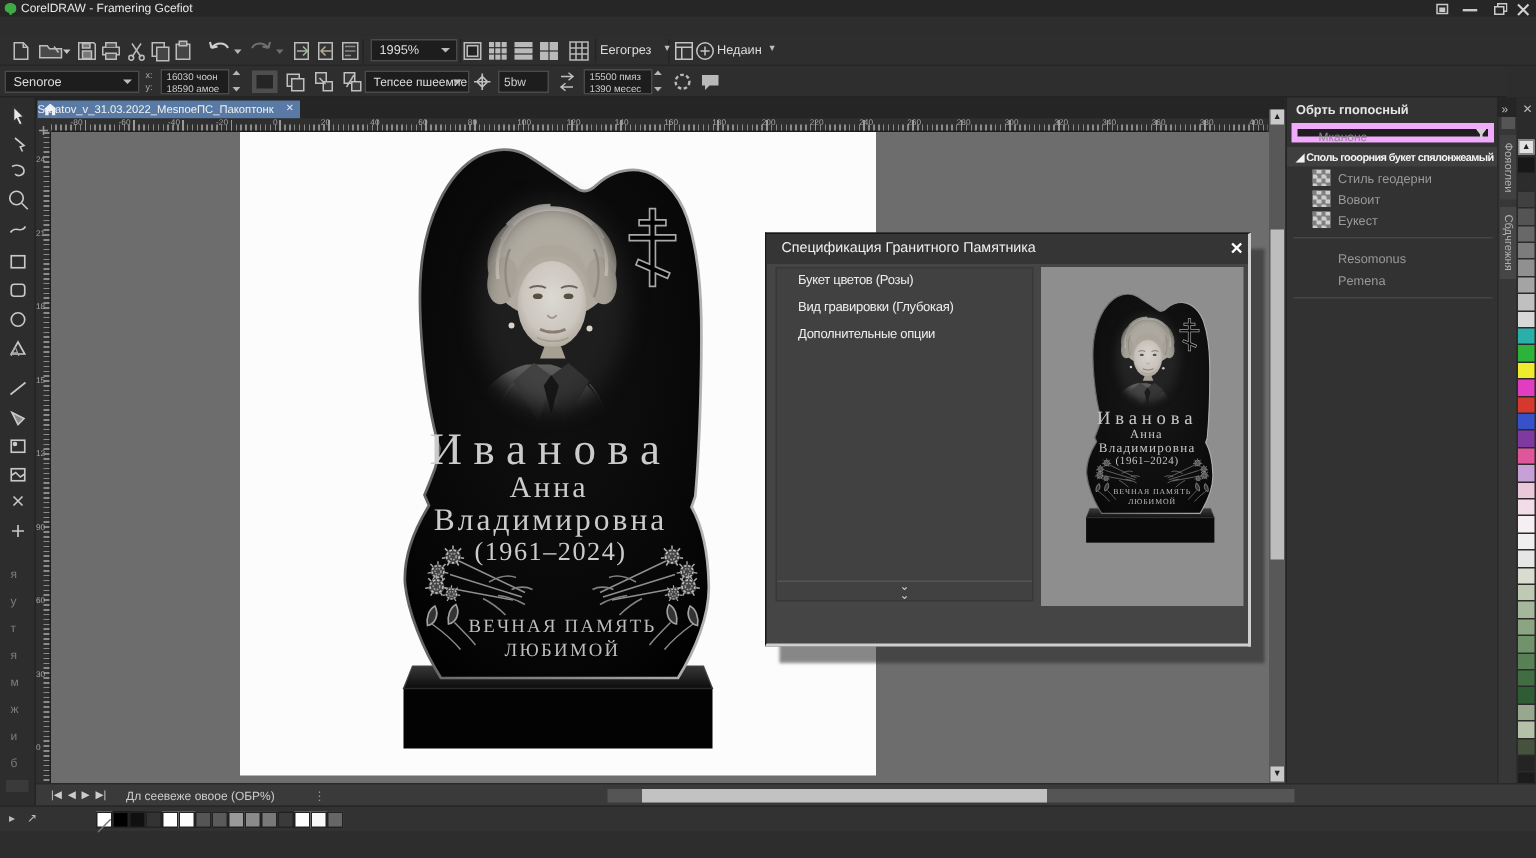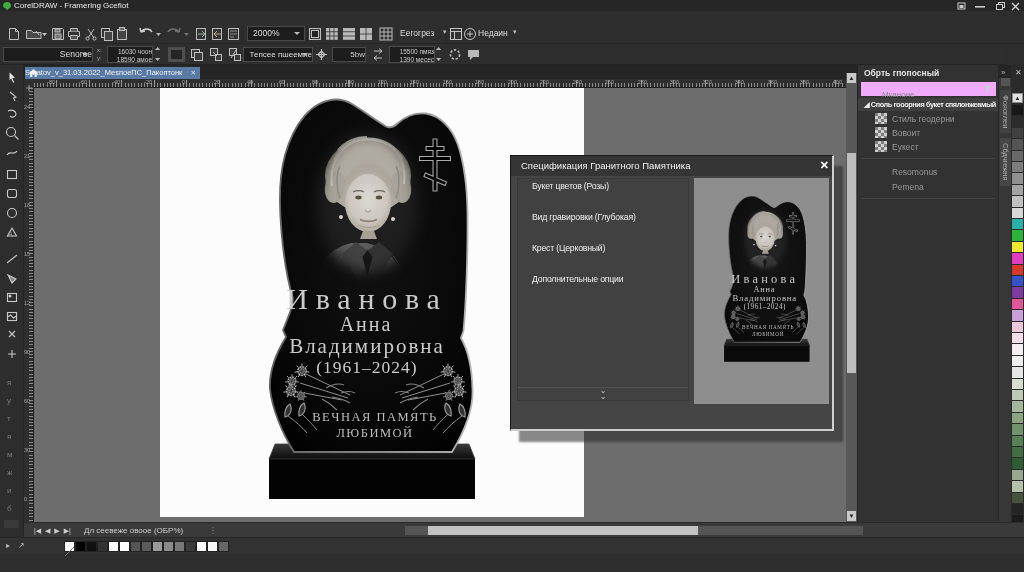--- a/index.html
+++ b/index.html
@@ -8,21 +8,21 @@
 .abs{position:absolute;}
 
 .titlebar{position:absolute;left:0;top:0;width:1024px;height:11px;background:#262626;
   font-size:8px;line-height:11px;color:#e8e8e8;}
 .menubar{position:absolute;left:0;top:11px;width:1024px;height:13px;background:#2e2e2e;
   border-bottom:1px solid #242424;font-size:8.5px;color:#dcdcdc;}
 .menubar span{position:absolute;top:1px;}
 .toolbar{position:absolute;left:0;top:24px;width:1024px;height:20px;background:#2e2e2e;
   border-bottom:1px solid #262626;}
 .propbar{position:absolute;left:0;top:44px;width:1004px;height:21px;background:#2e2e2e;
-  border-bottom:1px solid #232323;text-align:right;}
+  border-bottom:1px solid #232323;}
 .combo{position:absolute;background:#1d1d1d;border:1px solid #4a4a4a;color:#ddd;
   font-size:8.5px;line-height:13px;padding-left:5px;}
 .combo:after{content:"";position:absolute;right:4px;top:5px;border:3px solid transparent;
   border-top-color:#bbb;}
 .numbox{position:absolute;background:#1d1d1d;border:1px solid #4a4a4a;color:#ccc;
   font-size:6.5px;line-height:7.5px;padding:1px 0 0 3px;}
 
 .tabrow{position:absolute;left:24px;top:65px;width:1000px;height:14px;background:#252525;}
 .doctab{position:absolute;left:1px;top:2px;width:175px;height:12px;background:#587aa4;
   color:#f2f2f2;font-size:7.5px;line-height:12px;padding-left:0;white-space:nowrap;overflow:hidden;}
@@ -49,32 +49,32 @@
 
 .dialog{position:absolute;left:510px;top:155px;width:324px;height:276px;background:#454545;
   border:1px solid #181818;border-right:2px solid #cfcfcf;border-bottom:2px solid #cfcfcf;
   box-shadow:9px 11px 2px rgba(38,38,38,.55);}
 .dlg-title{position:absolute;left:0;top:0;width:100%;height:20px;background:#353535;color:#f0f0f0;
   font-size:9.5px;line-height:20px;padding-left:10px;}
 .dlg-x{position:absolute;right:3px;top:3px;font-size:11px;color:#fff;font-weight:bold;}
 .dlg-list{position:absolute;left:6px;top:22px;width:172px;height:223px;background:#414141;border:1px solid #383838;}
 .dlg-item{position:relative;height:14px;color:#eee;font-size:8.7px;letter-spacing:-0.2px;line-height:14px;padding-left:14px;
   margin-top:0;white-space:nowrap;}
-.dlg-item+.dlg-item{margin-top:17px;}
+.dlg-item+.dlg-item{margin-top:4px;}
 .dlg-sel+.dlg-item{margin-top:4px;}
 .dlg-sel{background:#767676;border-top:1px solid #cfcfcf;border-left:1px solid #cfcfcf;margin-top:0;height:15px;}
 .dlg-more{position:absolute;left:0;bottom:0;width:100%;height:13px;border-top:1px solid #555;
   color:#ccc;text-align:center;font-size:8px;line-height:6px;}
 .dlg-prev{position:absolute;left:183px;top:22px;width:135px;height:226px;background:#8e8e8e;}
 
 .docker{position:absolute;left:857px;top:65px;width:141px;height:472px;background:#323232;border-left:1px solid #242424;}
 .dk-head{position:absolute;left:0;top:0;width:100%;height:16px;font-size:8.5px;font-weight:bold;
   color:#e5e5e5;line-height:16px;padding-left:6px;}
 .dk-search{position:absolute;left:3px;top:17px;width:135px;height:13px;background:#1e1e1e;
-  border:7px solid #f0abfc;color:#8a8a8a;font-size:8px;line-height:12px;padding-left:14px;}
+  border:4px solid #f0abfc;color:#8a8a8a;font-size:8px;line-height:12px;padding-left:14px;}
 .dk-tree{position:absolute;left:0px;top:33px;width:141px;height:13px;background:#3f3f3f;color:#f2f2f2;
   font-size:7.3px;font-weight:bold;letter-spacing:-0.4px;line-height:13px;padding-left:6px;white-space:nowrap;overflow:hidden;}
 .dk-item{position:absolute;left:0;width:100%;height:14px;color:#9a9a9a;font-size:8.5px;line-height:14px;padding-left:34px;}
 .dk-ico{position:absolute;left:17px;top:1px;width:12px;height:11px;
   background:repeating-conic-gradient(#cfcfcf 0 25%,#7f7f7f 0 50%) 0 0/6px 6px;}
 .vtabs{position:absolute;left:998px;top:78px;width:13px;height:459px;background:#373737;border-left:1px solid #2a2a2a;}
 .vtab{position:absolute;left:1px;width:11px;color:#b0b0b0;font-size:7.5px;
   writing-mode:vertical-rl;background:#414141;text-align:center;padding:5px 0;line-height:11px;}
 
 .palette{position:absolute;left:1011px;top:65px;width:13px;height:472px;background:#2b2b2b;}
@@ -176,21 +176,21 @@
           </g>
       </g>
       <g stroke="#c4c4c4" fill="none">
        <rect x="450.5" y="4.5" width="11" height="11" fill="#333"></rect>
           <path d="M450.5 7.5h11M454.5 7.5v8"></path>
        <circle cx="470" cy="10" r="5.5"></circle>
           <path d="M467 10h6M470 7v6"></path>
       </g>
       <path d="M242 2v16M307 2v16M397 2v16M446 2v16" stroke="#242424"></path>
     </svg>
-    <div class="combo" style="left:247px;top:2px;width:58px;height:15px">2000%</div>
+    <div class="combo" style="left:247px;top:2px;width:58px;height:15px">1995%</div>
     <span class="abs" style="left:400px;top:4px;font-size:8.5px">Еегогрез</span>
     <span class="abs" style="left:443px;top:4px;font-size:7px;color:#bbb">▾</span>
     <span class="abs" style="left:478px;top:4px;font-size:8.5px">Недаин</span>
     <span class="abs" style="left:513px;top:4px;font-size:7px;color:#bbb">▾</span>
   </div>
 
   <div class="propbar">
     <div class="combo" style="left:3px;top:3px;width:90px;height:15px">Senoroe</div>
     <div class="numbox" style="left:107px;top:2px;width:46px;height:17px">16030 чоон<br>18590 амое</div>
     <div class="combo" style="left:243px;top:3px;width:70px;height:15px;font-size:8px">Тепсее пшеемие</div>
@@ -451,21 +451,20 @@
   </div>
   <div class="abs" style="left:838px;top:524px;width:10px;height:10px;background:#e8e8e8;color:#333;font-size:7px;line-height:10px;text-align:center">&gt;</div>
   <div class="abs" style="left:849px;top:524px;width:10px;height:10px;background:#e8e8e8;color:#333;font-size:7px;line-height:10px;text-align:center">⌕</div>
 
   <div class="dialog">
     <div class="dlg-title">Спецификация Гранитного Памятника</div>
     <div class="dlg-x">✕</div>
     <div class="dlg-list">
       <div class="dlg-item">Букет цветов (Розы)</div>
       <div class="dlg-item">Вид гравировки (Глубокая)</div>
-      <div class="dlg-item">Крест (Церковный)</div>
       <div class="dlg-item">Дополнительные опции</div>
       <div class="dlg-more">⌄<br>⌄</div>
     </div>
     <div class="dlg-prev">
       <svg class="abs" style="left:28px;top:18px" width="88" height="168" viewBox="264 100 212 404">
           <use href="#monu" opacity="0.95"></use>
         </svg>
     </div>
   </div>
 

